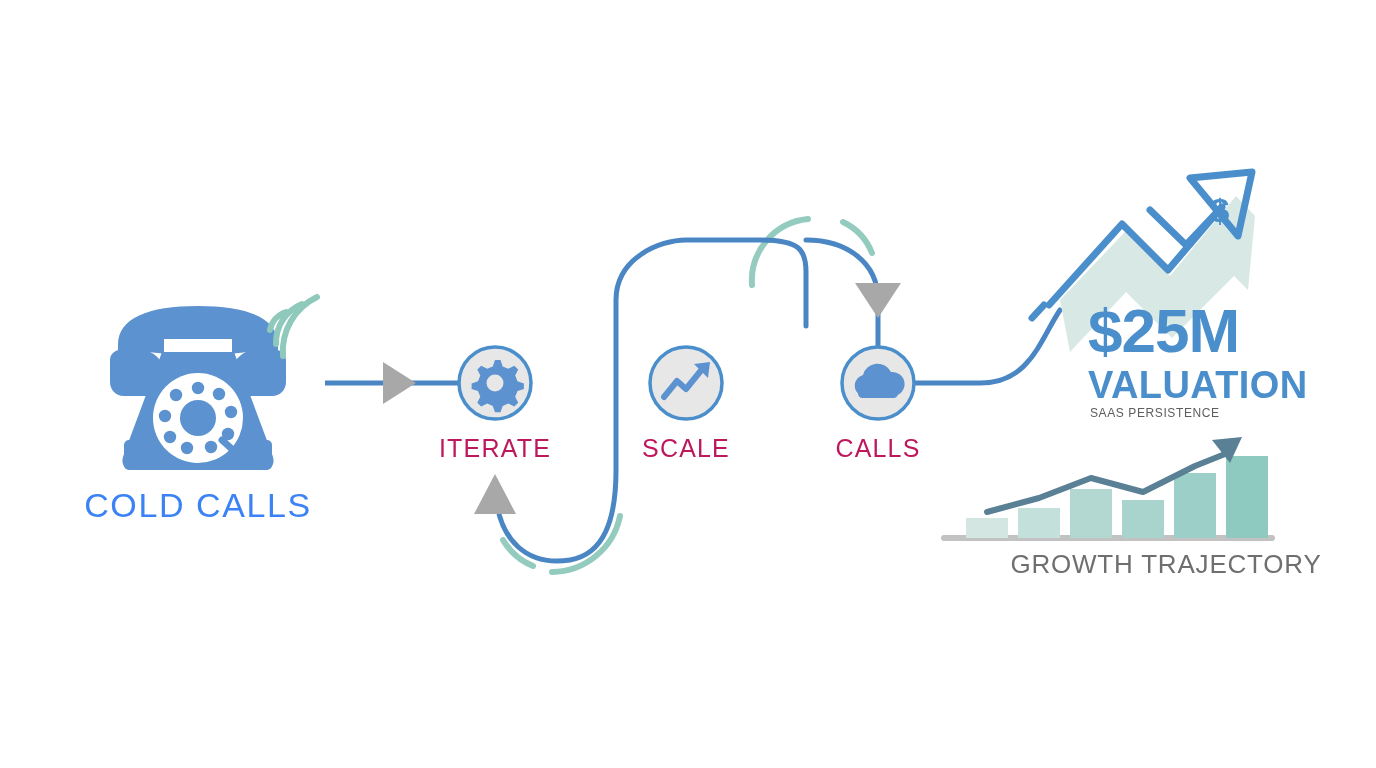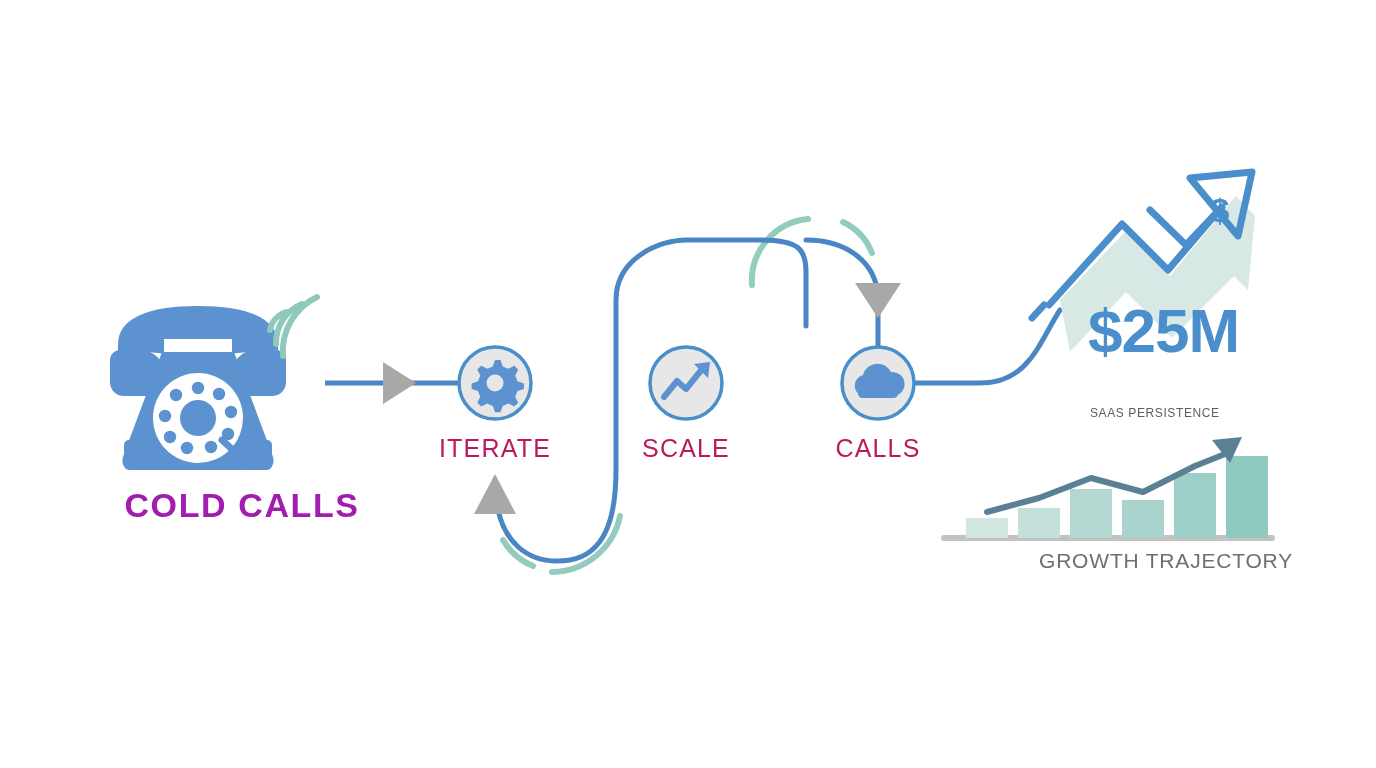--- a/index.html
+++ b/index.html
@@ -39,25 +39,24 @@
     text-align: center;
     white-space: nowrap;
     transform: translateX(-50%);
   }
   .cold-calls-label {
     position: absolute;
     left: 198px;
     top: 486px;
     transform: translateX(-50%);
     font-size: 34px;
-    font-weight: 700;
+    font-weight: 400;
     letter-spacing: 1.6px;
-    color: #a21caf;
-    white-space: nowrap;
-    margin-left: 44px;
+    color: #3b82f6;
+    white-space: nowrap;
   }
   .valuation-amount {
     position: absolute;
     left: 1088px;
     top: 300px;
     font-size: 62px;
     font-weight: 700;
     letter-spacing: -1px;
     color: #4a8fcc;
     line-height: 1;
@@ -83,21 +82,21 @@
     letter-spacing: 0.6px;
     color: #5d5d5d;
     line-height: 1;
     white-space: nowrap;
   }
   .chart-caption {
     position: absolute;
     left: 1166px;
     top: 549px;
     transform: translateX(-50%);
-    font-size: 21px;
+    font-size: 26px;
     font-weight: 400;
     letter-spacing: 0.8px;
     color: #6f6f6f;
     white-space: nowrap;
   }
 </style>
 </head>
 <body>
 
 <div id="stage">
@@ -234,20 +233,21 @@
     <div class="cold-calls-label">COLD CALLS</div>
 
     <div class="node-label" style="left:495px; top:434px;">ITERATE</div>
 
     <div class="node-label" style="left:686px; top:434px;">SCALE</div>
 
     <div class="node-label" style="left:878px; top:434px;">CALLS</div>
 
     <div class="valuation-amount">$25M</div>
 
+    <div class="valuation-word">VALUATION</div>
 
     <div class="valuation-sub">SAAS PERSISTENCE</div>
 
     <div class="chart-caption">GROWTH TRAJECTORY</div>
 
   </div>
 
 </div>
 
 </body></html>

